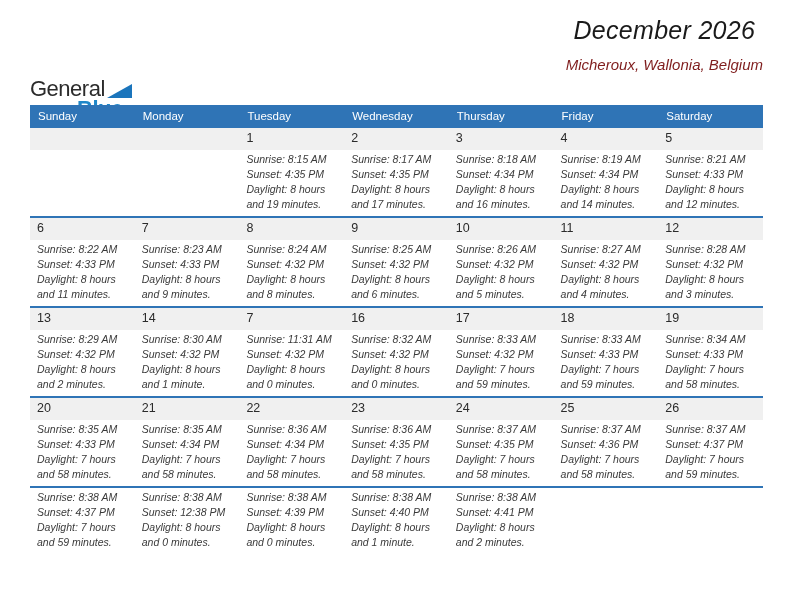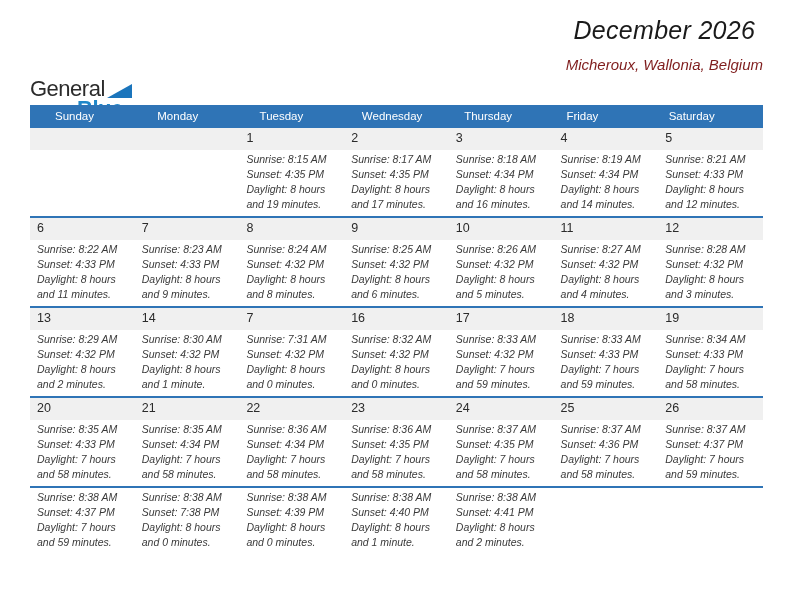--- a/index.html
+++ b/index.html
@@ -26,21 +26,21 @@
 
   
   .title-block { position:absolute; right:29px; top:16px; text-align:center;font-style:italic; }
   .cal-title { font-size:25px; color:#1a1a1a; font-weight:400; letter-spacing:0.3px; }
   .cal-subtitle { font-size:15px; color:#7f1d1d; font-weight:500; margin-top:11px; }
 
   
   .calendar { position:absolute; left:30px; top:105px; width:733px; }
   .weekday-header {
     display:grid; grid-template-columns:repeat(7,1fr);
-    background:var(--header-bg,#2F74B6); height:21px; align-items:center;padding-left:17px;
+    background:var(--header-bg,#2F74B6); height:21px; align-items:center;
   }
   .weekday-header > div {
     color:#fff; font-size:11.5px; padding-left:8px; font-weight:400;
     white-space:nowrap; overflow:hidden;
   }
   .week-row { border-top:2px solid var(--header-bg,#2F74B6); height:90px; }
   .day-strip {
     display:grid; grid-template-columns:repeat(7,1fr);
     background:var(--strip-bg,#F0F0F0); height:22px;
   }
@@ -203,21 +203,21 @@
               <div class="line">Daylight: 8 hours</div>
               <div class="line">and 2 minutes.</div>
             </div>
             <div class="cell">
               <div class="line">Sunrise: 8:30 AM</div>
               <div class="line">Sunset: 4:32 PM</div>
               <div class="line">Daylight: 8 hours</div>
               <div class="line">and 1 minute.</div>
             </div>
             <div class="cell">
-              <div class="line">Sunrise: 7:31 AM</div>
+              <div class="line">Sunrise: 11:31 AM</div>
               <div class="line">Sunset: 4:32 PM</div>
               <div class="line">Daylight: 8 hours</div>
               <div class="line">and 0 minutes.</div>
             </div>
             <div class="cell">
               <div class="line">Sunrise: 8:32 AM</div>
               <div class="line">Sunset: 4:32 PM</div>
               <div class="line">Daylight: 8 hours</div>
               <div class="line">and 0 minutes.</div>
             </div>
@@ -299,21 +299,21 @@
         <div class="week-row">
           <div class="week-content">
             <div class="cell">
               <div class="line">Sunrise: 8:38 AM</div>
               <div class="line">Sunset: 4:37 PM</div>
               <div class="line">Daylight: 7 hours</div>
               <div class="line">and 59 minutes.</div>
             </div>
             <div class="cell">
               <div class="line">Sunrise: 8:38 AM</div>
-              <div class="line">Sunset: 7:38 PM</div>
+              <div class="line">Sunset: 12:38 PM</div>
               <div class="line">Daylight: 8 hours</div>
               <div class="line">and 0 minutes.</div>
             </div>
             <div class="cell">
               <div class="line">Sunrise: 8:38 AM</div>
               <div class="line">Sunset: 4:39 PM</div>
               <div class="line">Daylight: 8 hours</div>
               <div class="line">and 0 minutes.</div>
             </div>
             <div class="cell">

